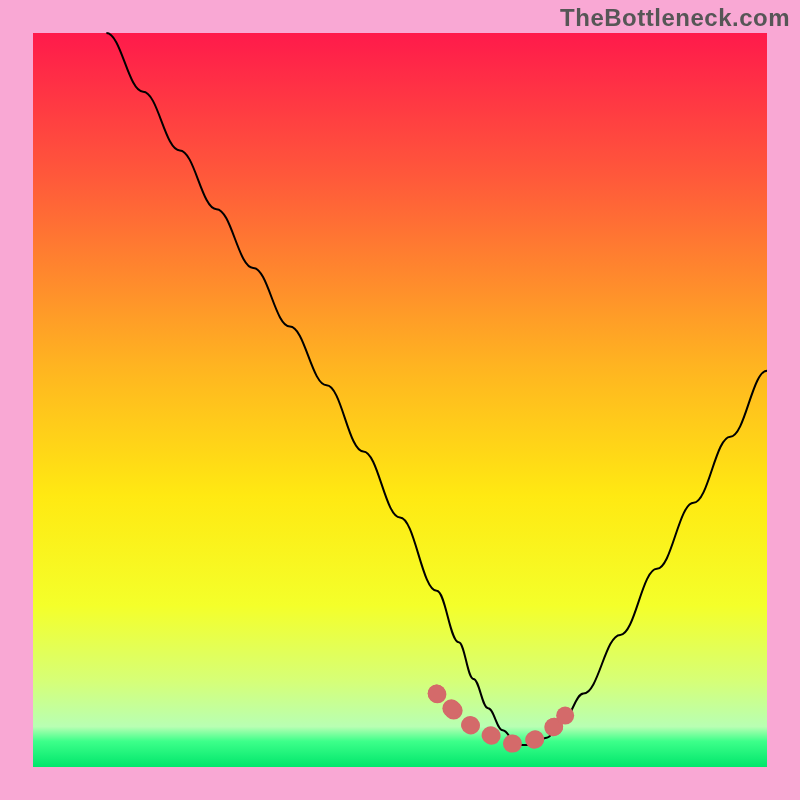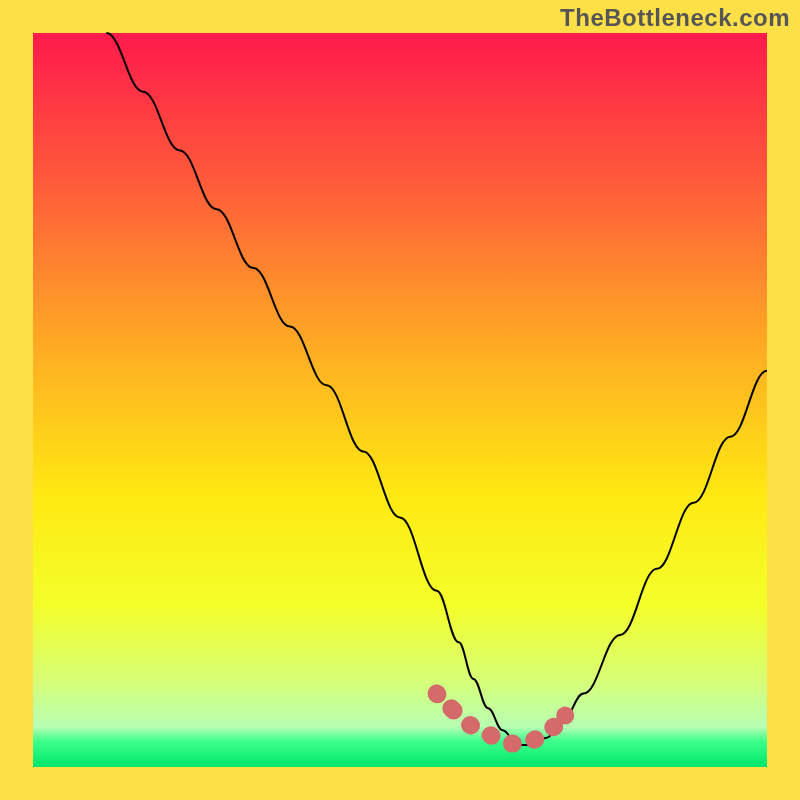--- a/index.html
+++ b/index.html
@@ -7,21 +7,21 @@
     padding: 0;
     width: 800px;
     height: 800px;
     background: #000;
     overflow: hidden;
   }
   .frame {
     position: relative;
     width: 800px;
     height: 800px;
-    background: #fde047;
+    background: #f9a8d4;
   }
   .watermark {
     position: absolute;
     top: 4px;
     right: 10px;
     font-family: Arial, Helvetica, sans-serif;
     font-size: 24px;
     font-weight: 600;
     color: #565656;
     letter-spacing: 0.5px;

